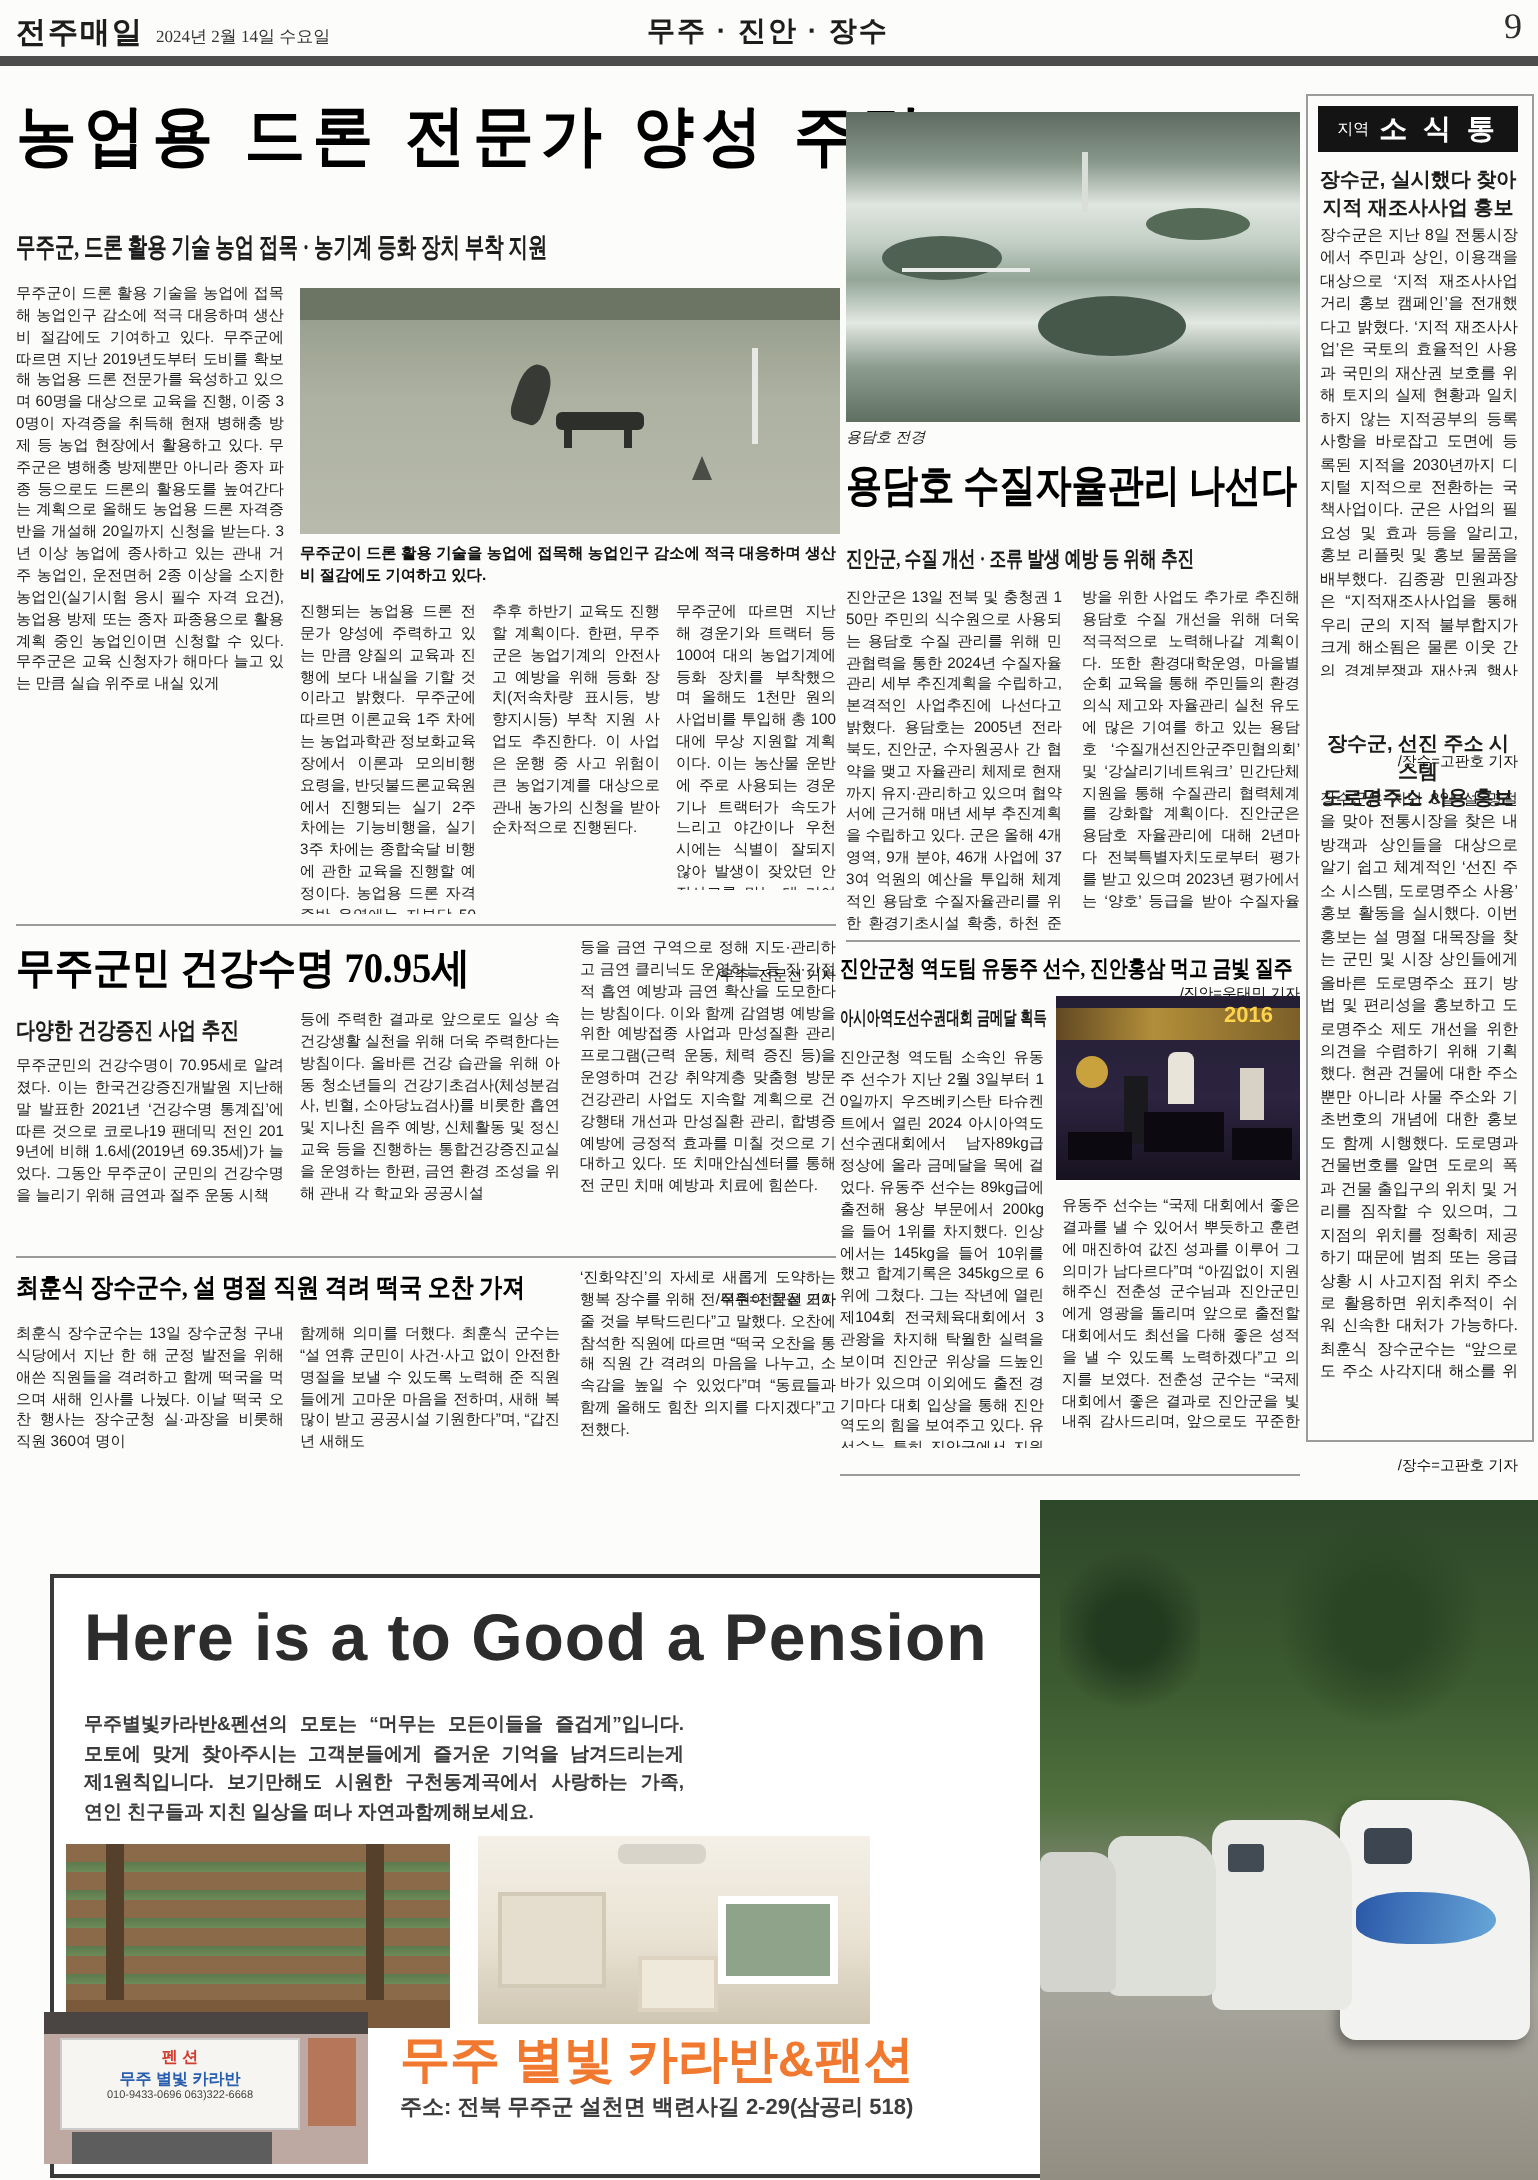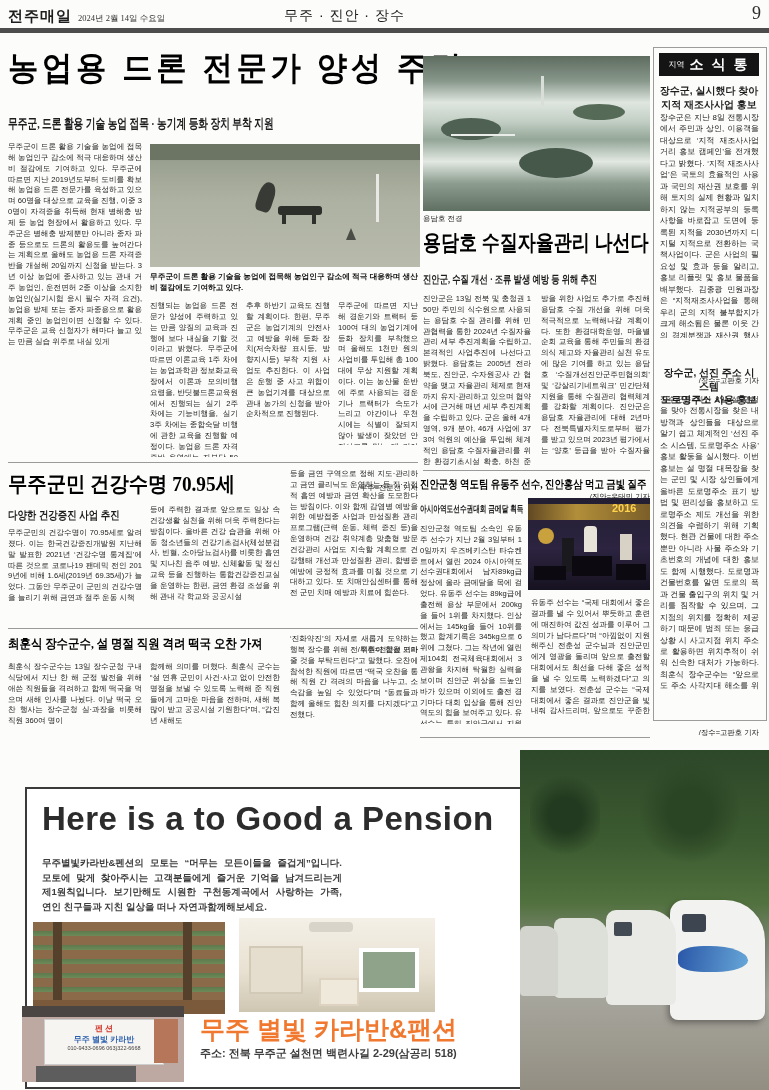--- a/index.html
+++ b/index.html
@@ -15,21 +15,21 @@
   .photo{overflow:hidden;}
   .cap{font-weight:700;font-size:7.7px;line-height:1.45;text-align:justify;word-break:break-all;color:#111;}
 </style>
 </head>
 <body>
 
 <div class="page">
 
   <div class="abs" style="left:8px;top:7px;font-size:15px;font-weight:900;letter-spacing:1px;">전주매일</div>
   <div class="abs" style="left:78px;top:13px;font-size:8.5px;color:#333;font-family:Liberation Serif, serif;">2024년 2월 14일 수요일</div>
-  <div class="abs" style="left:284px;top:7px;width:200px;font-size:14px;font-weight:400;letter-spacing:1px;">무주 · 진안 · 장수</div>
+  <div class="abs" style="left:284px;top:7px;width:200px;text-align:center;font-size:14px;font-weight:700;letter-spacing:1px;">무주 · 진안 · 장수</div>
   <div class="abs serif" style="left:735px;top:3px;width:26px;text-align:right;font-size:18px;color:#2e2e2e;">9</div>
   <div class="abs" style="left:0;top:28px;width:769px;height:5px;background:#4d4d4d;"></div>
 
   <div class="abs" style="left:8px;top:46px;font-size:33px;font-weight:900;letter-spacing:4px;white-space:nowrap;transform:scaleX(0.92);transform-origin:left top;color:#000;">농업용 드론 전문가 양성 주력</div>
   <div class="abs serif" style="left:8px;top:115px;font-size:13.5px;font-weight:700;white-space:nowrap;transform:scaleX(0.72);transform-origin:left top;">무주군, 드론 활용 기술 농업 접목 · 농기계 등화 장치 부착 지원</div>
 
   <div class="abs photo" style="left:150px;top:144px;width:270px;height:123px;background:linear-gradient(180deg,#79816f 0%,#9aa08f 14%,#adb1a1 45%,#b8bbac 100%);">
     <div class="abs" style="left:0;top:0;width:270px;height:16px;background:#6c7463;"></div>
     <div class="abs" style="left:108px;top:38px;width:16px;height:30px;background:#383b35;border-radius:45% 45% 25% 25%;transform:rotate(18deg);"></div>
     <div class="abs" style="left:128px;top:62px;width:44px;height:9px;background:#2c2f2a;border-radius:3px;"></div>
@@ -63,21 +63,21 @@
   <div class="abs bt" style="left:290px;top:634px;width:128px;height:128px;">‘진화약진’의 자세로 새롭게 도약하는 행복 장수를 위해 전 직원이 힘을 모아줄 것을 부탁드린다”고 말했다. 오찬에 참석한 직원에 따르면 “떡국 오찬을 통해 직원 간 격려의 마음을 나누고, 소속감을 높일 수 있었다”며 “동료들과 함께 올해도 힘찬 의지를 다지겠다”고 전했다.</div>
   <div class="abs byline" style="left:290px;top:764px;width:128px;">/장수=고판호 기자</div>
 
   <div class="abs photo" style="left:423px;top:56px;width:227px;height:155px;background:linear-gradient(180deg,#5e6c60 0%,#87978a 16%,#dfe6e0 30%,#c3cfc5 42%,#93a697 54%,#e2e8e2 68%,#8d9e90 82%,#5f6f62 100%);">
     <div class="abs" style="left:18px;top:62px;width:60px;height:22px;background:#4f6152;border-radius:50%;"></div>
     <div class="abs" style="left:96px;top:92px;width:74px;height:30px;background:#46584a;border-radius:50%;"></div>
     <div class="abs" style="left:150px;top:48px;width:52px;height:16px;background:#566a58;border-radius:50%;"></div>
     <div class="abs" style="left:28px;top:78px;width:64px;height:2px;background:#e9ece9;"></div>
     <div class="abs" style="left:118px;top:20px;width:3px;height:30px;background:#d9ded9;"></div>
   </div>
-  <div class="abs" style="left:423px;top:214px;font-size:7.5px;color:#222;">용담호 전경</div>
+  <div class="abs" style="left:423px;top:214px;font-size:7.5px;color:#222;font-style:italic;">용담호 전경</div>
 
   <div class="abs hl" style="left:423px;top:228px;font-size:22px;transform:scaleX(0.82);">용담호 수질자율관리 나선다</div>
   <div class="abs serif" style="left:423px;top:272px;font-size:11px;font-weight:700;white-space:nowrap;transform:scaleX(0.76);transform-origin:left top;">진안군, 수질 개선 · 조류 발생 예방 등 위해 추진</div>
   <div class="abs bt" style="left:423px;top:294px;width:108px;height:172px;">진안군은 13일 전북 및 충청권 150만 주민의 식수원으로 사용되는 용담호 수질 관리를 위해 민관협력을 통한 2024년 수질자율관리 세부 추진계획을 수립하고, 본격적인 사업추진에 나선다고 밝혔다. 용담호는 2005년 전라북도, 진안군, 수자원공사 간 협약을 맺고 자율관리 체제로 현재까지 유지·관리하고 있으며 협약서에 근거해 매년 세부 추진계획을 수립하고 있다. 군은 올해 4개 영역, 9개 분야, 46개 사업에 373여 억원의 예산을 투입해 체계적인 용담호 수질자율관리를 위한 환경기초시설 확충, 하천 준설사업, 비점오염원감시설 설치·운영 등 비점오염원 관리와 친환경 농자재지원을 비롯한 친환경 실천기반 확대 지원 사업을 추진한다. 특히 올해부터는 야적퇴비조사, 배출시설 합동 지도점검 등 조류 발생 예</div>
   <div class="abs bt" style="left:541px;top:294px;width:109px;height:160px;">방을 위한 사업도 추가로 추진해 용담호 수질 개선을 위해 더욱 적극적으로 노력해나갈 계획이다. 또한 환경대학운영, 마을별 순회 교육을 통해 주민들의 환경의식 제고와 자율관리 실천 유도에 많은 기여를 하고 있는 용담호 ‘수질개선진안군주민협의회’ 및 ‘강살리기네트워크’ 민간단체 지원을 통해 수질관리 협력체계를 강화할 계획이다. 진안군은 용담호 자율관리에 대해 2년마다 전북특별자치도로부터 평가를 받고 있으며 2023년 평가에서는 ‘양호’ 등급을 받아 수질자율관리 체계가 잘 유지되고 있다는 평가를 받았다. 전춘성 군수는 “관계부서들이 협력해 이번 수립된 용담호 수질자율관리계획을 차질 없이 추진해 용담호와 용담호로 유입되는 하천 수질을 개선하는데 최선의 노력을 다하겠다”고 말했다.</div>
   <div class="abs byline" style="left:541px;top:456px;width:109px;">/진안=우태민 기자</div>
 
   <div class="abs rule" style="left:423px;top:470px;width:227px;"></div>
 
   <div class="abs hl" style="left:420px;top:477px;font-size:11.5px;transform:scaleX(0.82);">진안군청 역도팀 유동주 선수, 진안홍삼 먹고 금빛 질주</div>
@@ -148,21 +148,21 @@
 
   <div class="abs photo" style="left:239px;top:918px;width:196px;height:94px;background:linear-gradient(180deg,#f4f0e7 0%,#e9e2d3 55%,#cfc6b2 100%);">
     <div class="abs" style="left:70px;top:4px;width:44px;height:10px;background:#d8d4ca;border-radius:4px;"></div>
     <div class="abs" style="left:120px;top:30px;width:52px;height:36px;background:#8ea38a;border:4px solid #ffffff;"></div>
     <div class="abs" style="left:10px;top:28px;width:50px;height:44px;background:#e5decf;border:2px solid #d2c9b6;"></div>
     <div class="abs" style="left:80px;top:60px;width:36px;height:24px;background:#efe9dc;border:2px solid #ddd3c0;"></div>
   </div>
 
   <div class="abs photo" style="left:22px;top:1006px;width:162px;height:76px;background:#bda9a2;">
     <div class="abs" style="left:0;top:0;width:162px;height:11px;background:#4a4442;"></div>
-    <div class="abs" style="left:8px;top:13px;width:118px;height:44px;background:#f7f5f1;border:1px solid #ccc;text-align:center;margin-left:14px;">
+    <div class="abs" style="left:8px;top:13px;width:118px;height:44px;background:#f7f5f1;border:1px solid #ccc;text-align:center;">
       <div style="font-size:8px;font-weight:900;color:#d23b2f;margin-top:3px;">펜 션</div>
       <div style="font-size:8px;font-weight:900;color:#2a5fb0;">무주 별빛 카라반</div>
       <div style="font-size:5.5px;color:#444;">010-9433-0696  063)322-6668</div>
     </div>
     <div class="abs" style="left:132px;top:13px;width:24px;height:44px;background:#b5765a;"></div>
     <div class="abs" style="left:14px;top:60px;width:100px;height:16px;background:#5d5d5d;"></div>
   </div>
 
   <div class="abs" style="left:200px;top:1013px;font-size:25px;font-weight:900;color:#f0792f;white-space:nowrap;">무주 별빛 카라반&amp;팬션</div>
   <div class="abs" style="left:200px;top:1046px;font-size:11px;color:#3e3e3e;font-weight:600;white-space:nowrap;">주소: 전북 무주군 설천면 백련사길 2-29(삼공리 518)</div>

